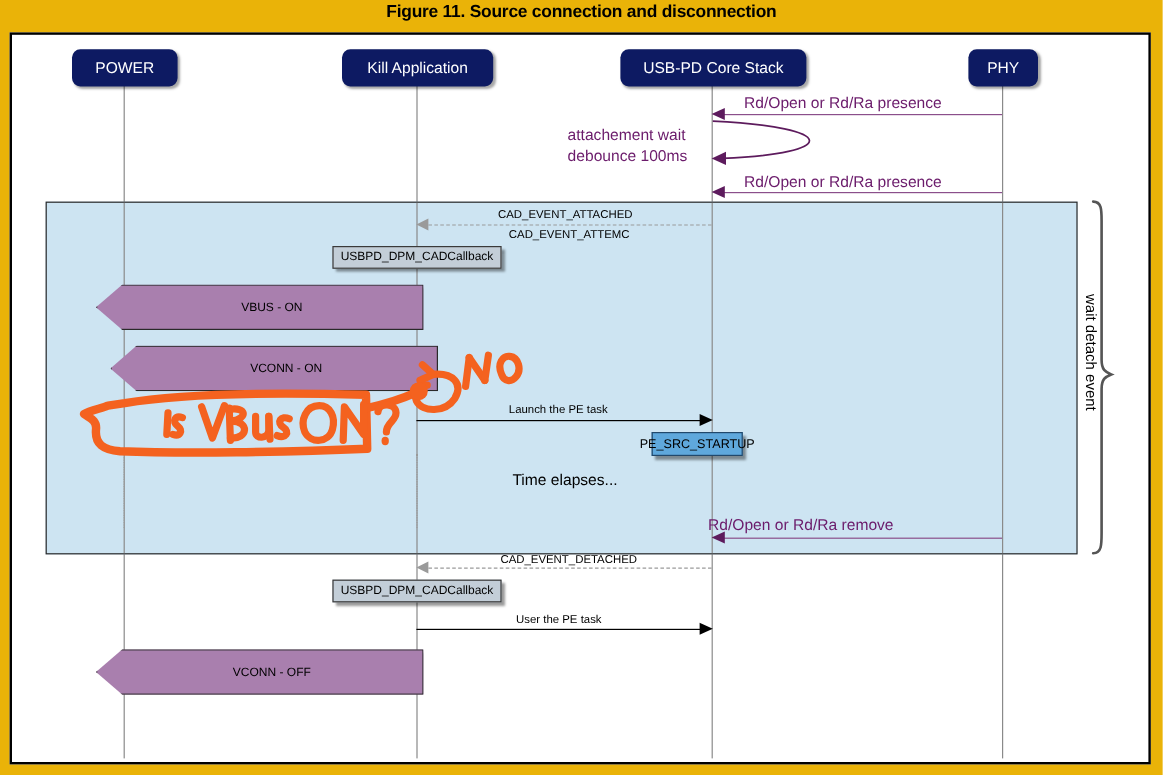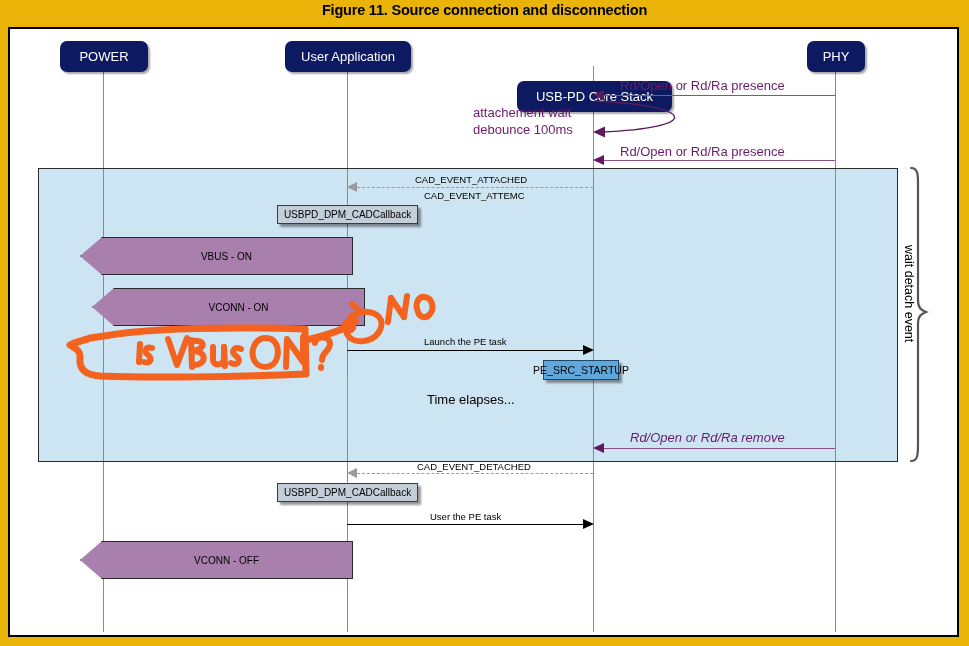--- a/index.html
+++ b/index.html
@@ -110,23 +110,23 @@
   <div class="lifeline" style="left:593px;top:169px;height:292px;"></div>
   <div class="lifeline" style="left:835px;top:169px;height:292px;"></div>
 
   <div class="lifeline dotted" style="left:103px;top:378px;height:62px;"></div>
   <div class="lifeline dotted" style="left:347px;top:378px;height:62px;"></div>
 
   <div class="actor" style="left:60px;top:41px;width:88px;">
     <span>POWER</span>
   </div>
   <div class="actor" style="left:285px;top:41px;width:126px;">
-    <span>User Application</span>
-  </div>
-  <div class="actor" style="left:517px;top:41px;width:155px;margin-top:40px;">
+    <span>Kill Application</span>
+  </div>
+  <div class="actor" style="left:517px;top:41px;width:155px;">
     <span>USB-PD Core Stack</span>
   </div>
   <div class="actor" style="left:807px;top:41px;width:58px;">
     <span>PHY</span>
   </div>
 
   <div class="msg-label purple-label" style="left:620px;top:78px;">Rd/Open or Rd/Ra presence</div>
   <div class="line-h purple-line" style="left:600px;top:95px;width:235px;"></div>
   <div class="ah ah-left-purple" style="left:593px;top:89.5px;"></div>
 
@@ -157,21 +157,21 @@
   <div class="msg-label black-label" style="left:424px;top:336px;">Launch the PE task</div>
   <div class="line-h black-line" style="left:347px;top:350px;width:239px;"></div>
   <div class="ah ah-right-black" style="left:583px;top:344.5px;"></div>
 
   <div class="state-box" style="left:543px;top:360px;width:76px;">
     <span>PE_SRC_STARTUP</span>
   </div>
 
   <div class="msg-label note-label" style="left:427px;top:392px;">Time elapses...</div>
 
-  <div class="msg-label purple-label" style="left:630px;top:430px;font-style:italic;">Rd/Open or Rd/Ra remove</div>
+  <div class="msg-label purple-label" style="left:590px;top:430px;">Rd/Open or Rd/Ra remove</div>
   <div class="line-h purple-line" style="left:600px;top:448px;width:235px;"></div>
   <div class="ah ah-left-purple" style="left:593px;top:442.5px;"></div>
 
   <div class="msg-label black-label" style="left:417px;top:461px;">CAD_EVENT_DETACHED</div>
   <div class="dash-line" style="left:357px;top:473px;width:236px;"></div>
   <div class="ah ah-left-gray" style="left:347px;top:468px;"></div>
 
   <div class="cb-box" style="left:277px;top:483px;width:141px;">
     <span>USBPD_DPM_CADCallback</span>
   </div>

